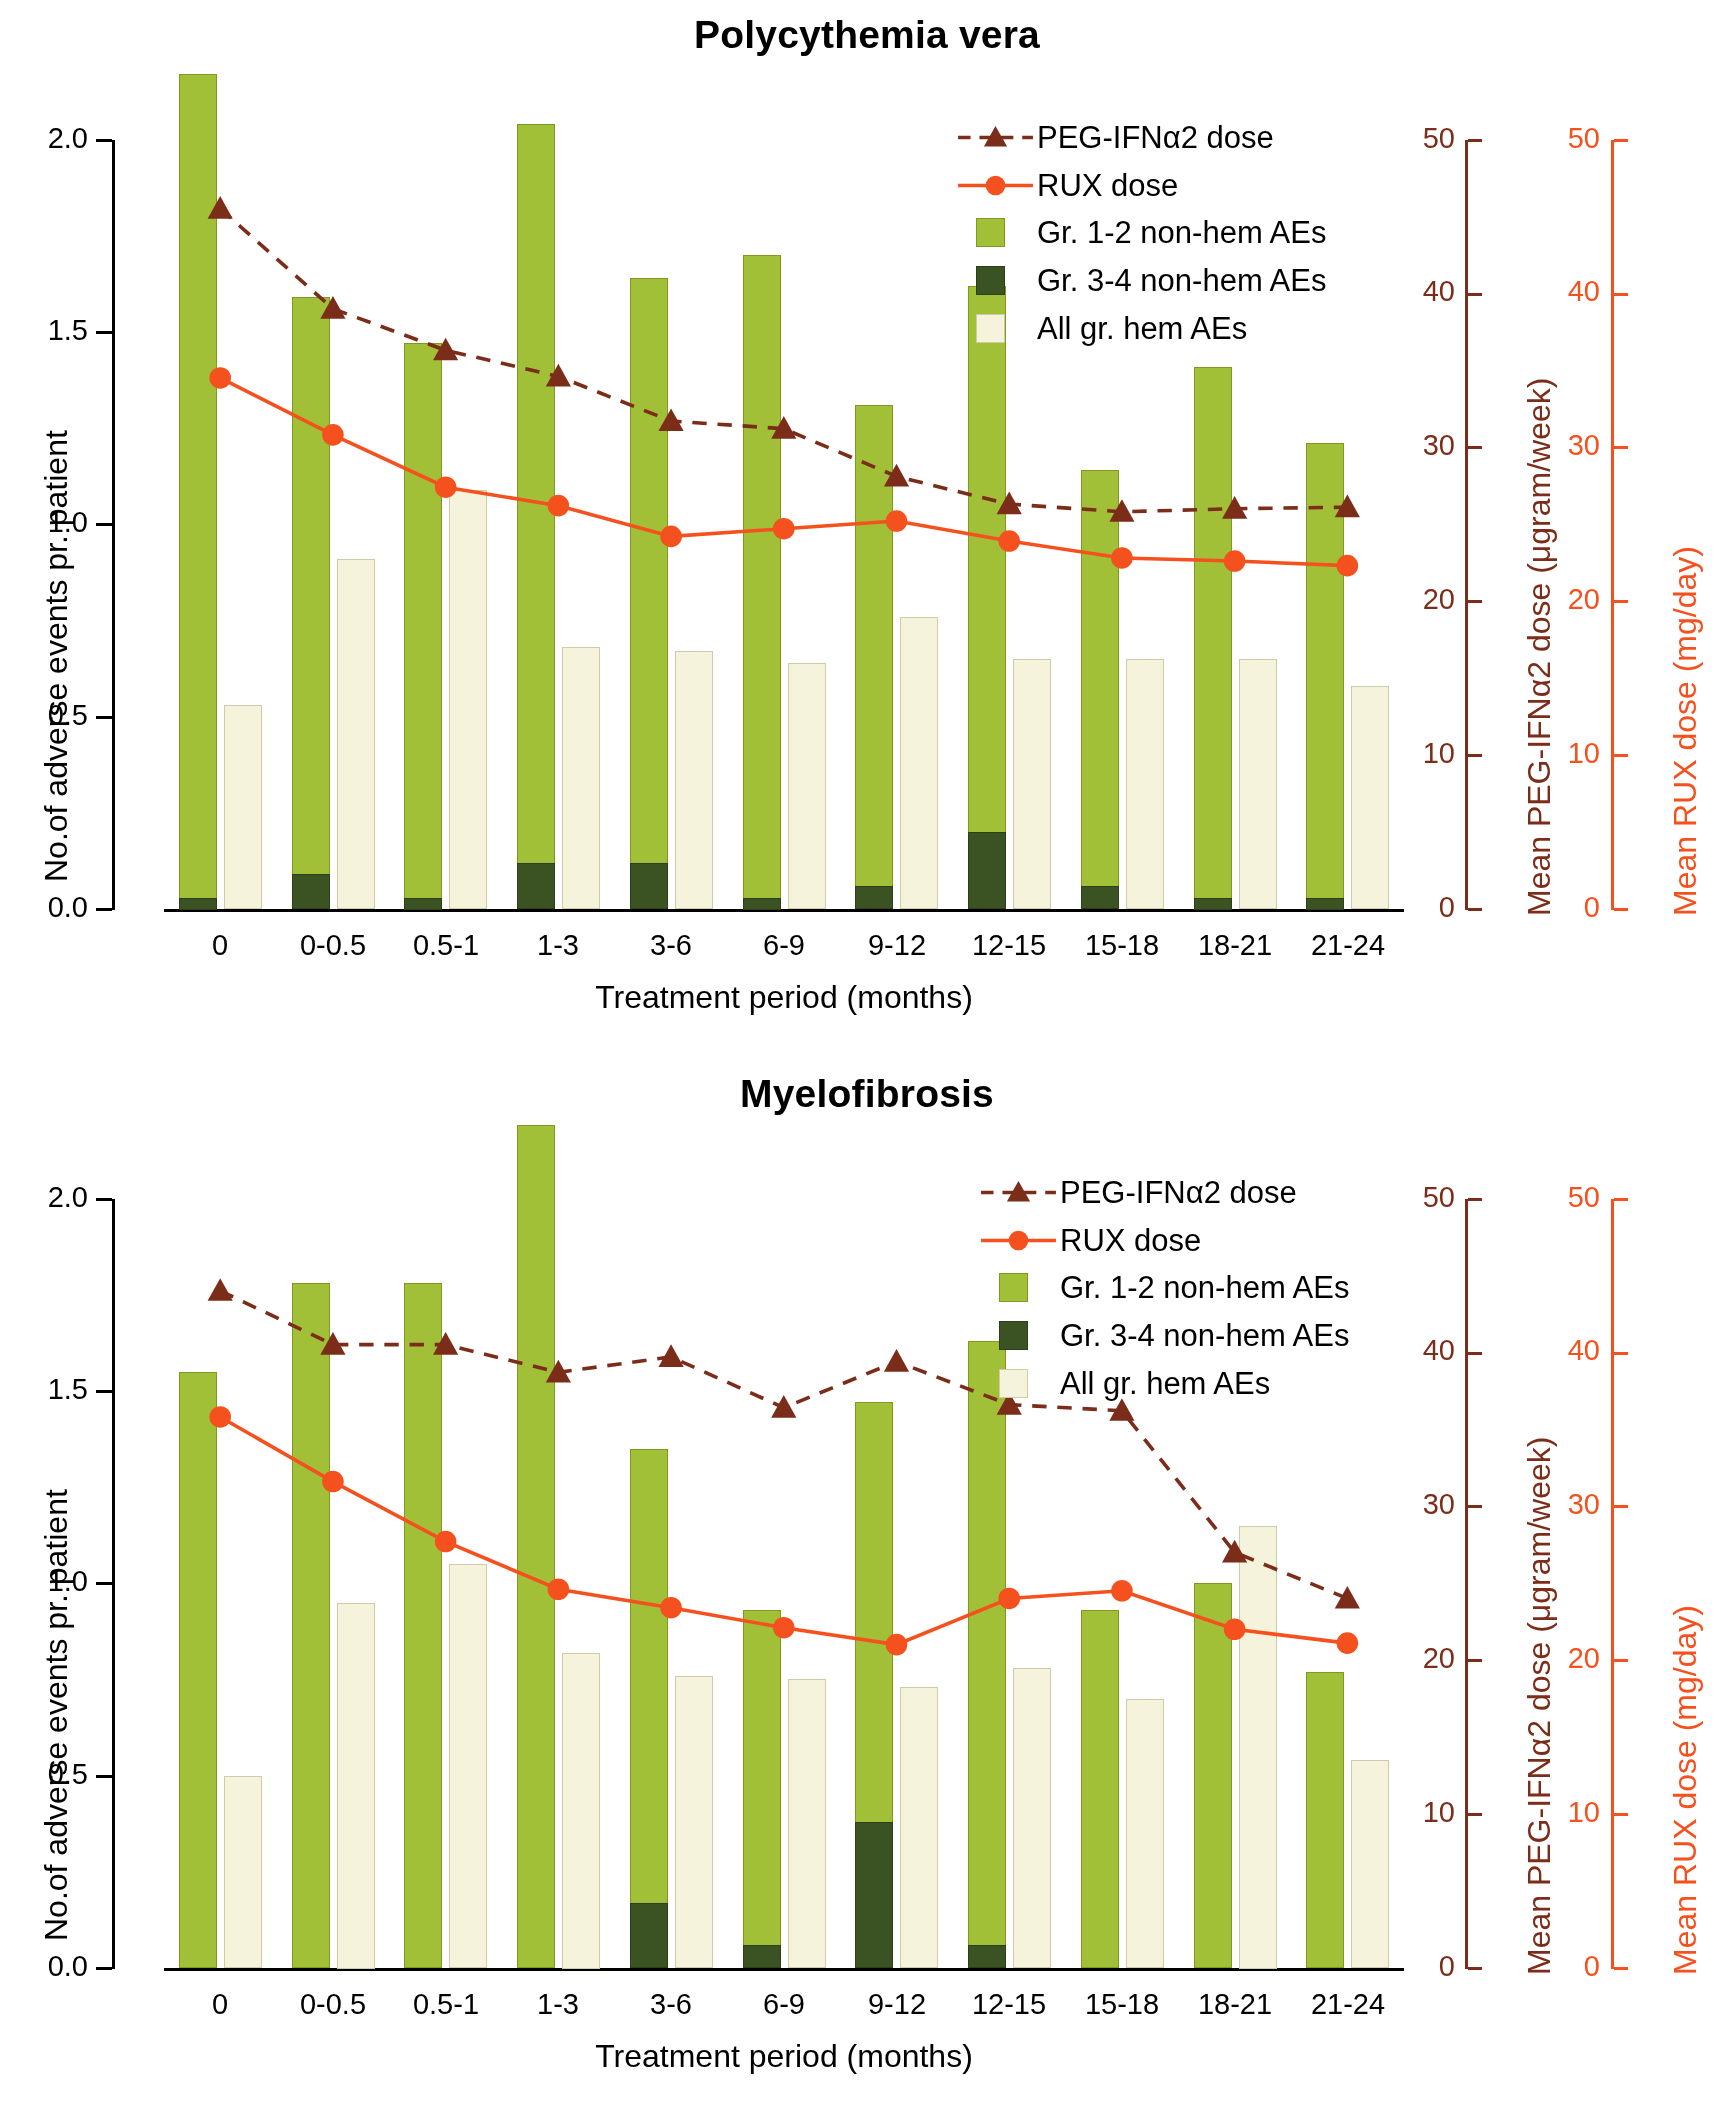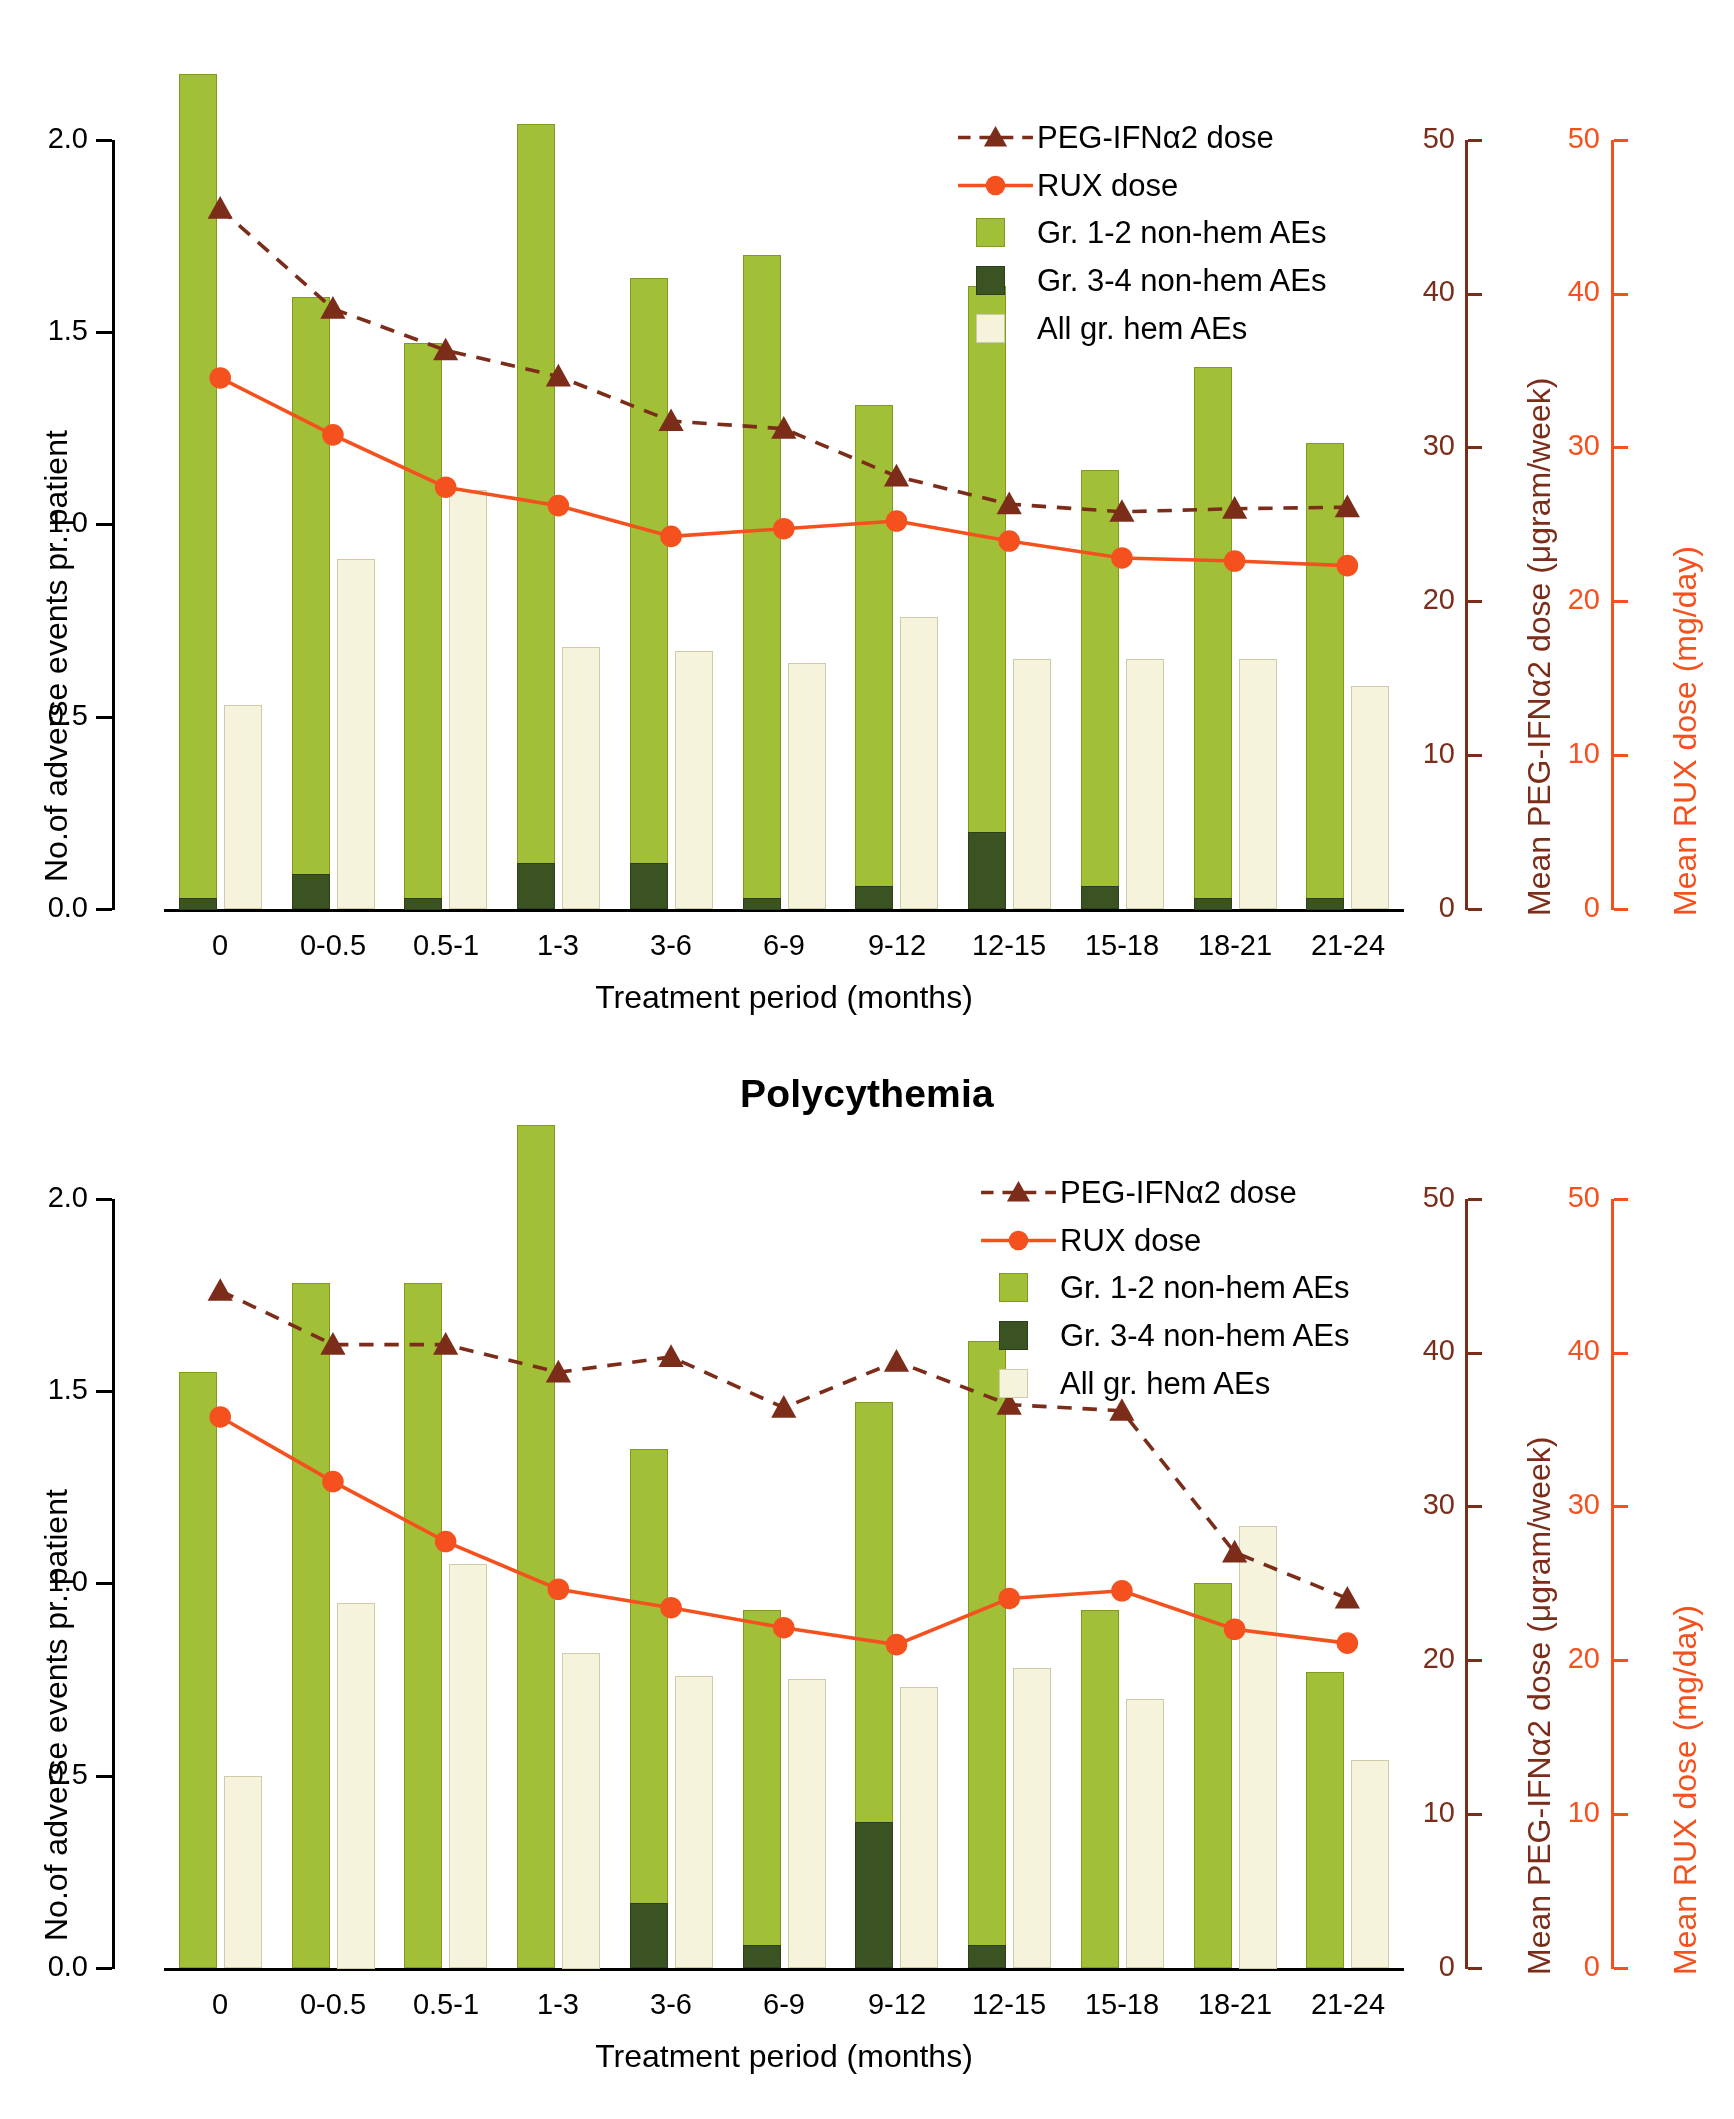--- a/index.html
+++ b/index.html
@@ -100,20 +100,21 @@
     top: 0;
     overflow: visible;
     pointer-events: none;
   }
 </style>
 </head>
 <body>
 
 <div id="root">
     <div class="panel" style="position:absolute;left:0;top:0px;">
+      <div class="panel-title" style="top:12.6px;">Polycythemia vera</div>
       <div class="axis-line" style="left:112px;top:140px;width:2.7px;height:770px;"></div>
       <div class="tick" style="left:96px;top:908px;width:16px;height:2.7px;"></div>
       <div class="tick-label" style="left:20px;top:891px;width:68px;text-align:right;">0.0</div>
       <div class="tick" style="left:96px;top:716px;width:16px;height:2.7px;"></div>
       <div class="tick-label" style="left:20px;top:699px;width:68px;text-align:right;">0.5</div>
       <div class="tick" style="left:96px;top:523px;width:16px;height:2.7px;"></div>
       <div class="tick-label" style="left:20px;top:506px;width:68px;text-align:right;">1.0</div>
       <div class="tick" style="left:96px;top:331px;width:16px;height:2.7px;"></div>
       <div class="tick-label" style="left:20px;top:314px;width:68px;text-align:right;">1.5</div>
       <div class="tick" style="left:96px;top:139px;width:16px;height:2.7px;"></div>
@@ -248,21 +249,21 @@
         </div>
         <div class="legend-row" style="left:0;top:191px;">
           <div class="legend-key">
             <div class="legend-swatch" style="background:#f5f3dc;border-color:#cfcba8;"></div>
           </div>
           <div class="legend-label">All gr. hem AEs</div>
         </div>
       </div>
     </div>
     <div class="panel" style="position:absolute;left:0;top:1059px;">
-      <div class="panel-title" style="top:12.6px;">Polycythemia</div>
+      <div class="panel-title" style="top:12.6px;">Myelofibrosis</div>
       <div class="axis-line" style="left:112px;top:140px;width:2.7px;height:770px;"></div>
       <div class="tick" style="left:96px;top:908px;width:16px;height:2.7px;"></div>
       <div class="tick-label" style="left:20px;top:891px;width:68px;text-align:right;">0.0</div>
       <div class="tick" style="left:96px;top:716px;width:16px;height:2.7px;"></div>
       <div class="tick-label" style="left:20px;top:699px;width:68px;text-align:right;">0.5</div>
       <div class="tick" style="left:96px;top:523px;width:16px;height:2.7px;"></div>
       <div class="tick-label" style="left:20px;top:506px;width:68px;text-align:right;">1.0</div>
       <div class="tick" style="left:96px;top:331px;width:16px;height:2.7px;"></div>
       <div class="tick-label" style="left:20px;top:314px;width:68px;text-align:right;">1.5</div>
       <div class="tick" style="left:96px;top:139px;width:16px;height:2.7px;"></div>

